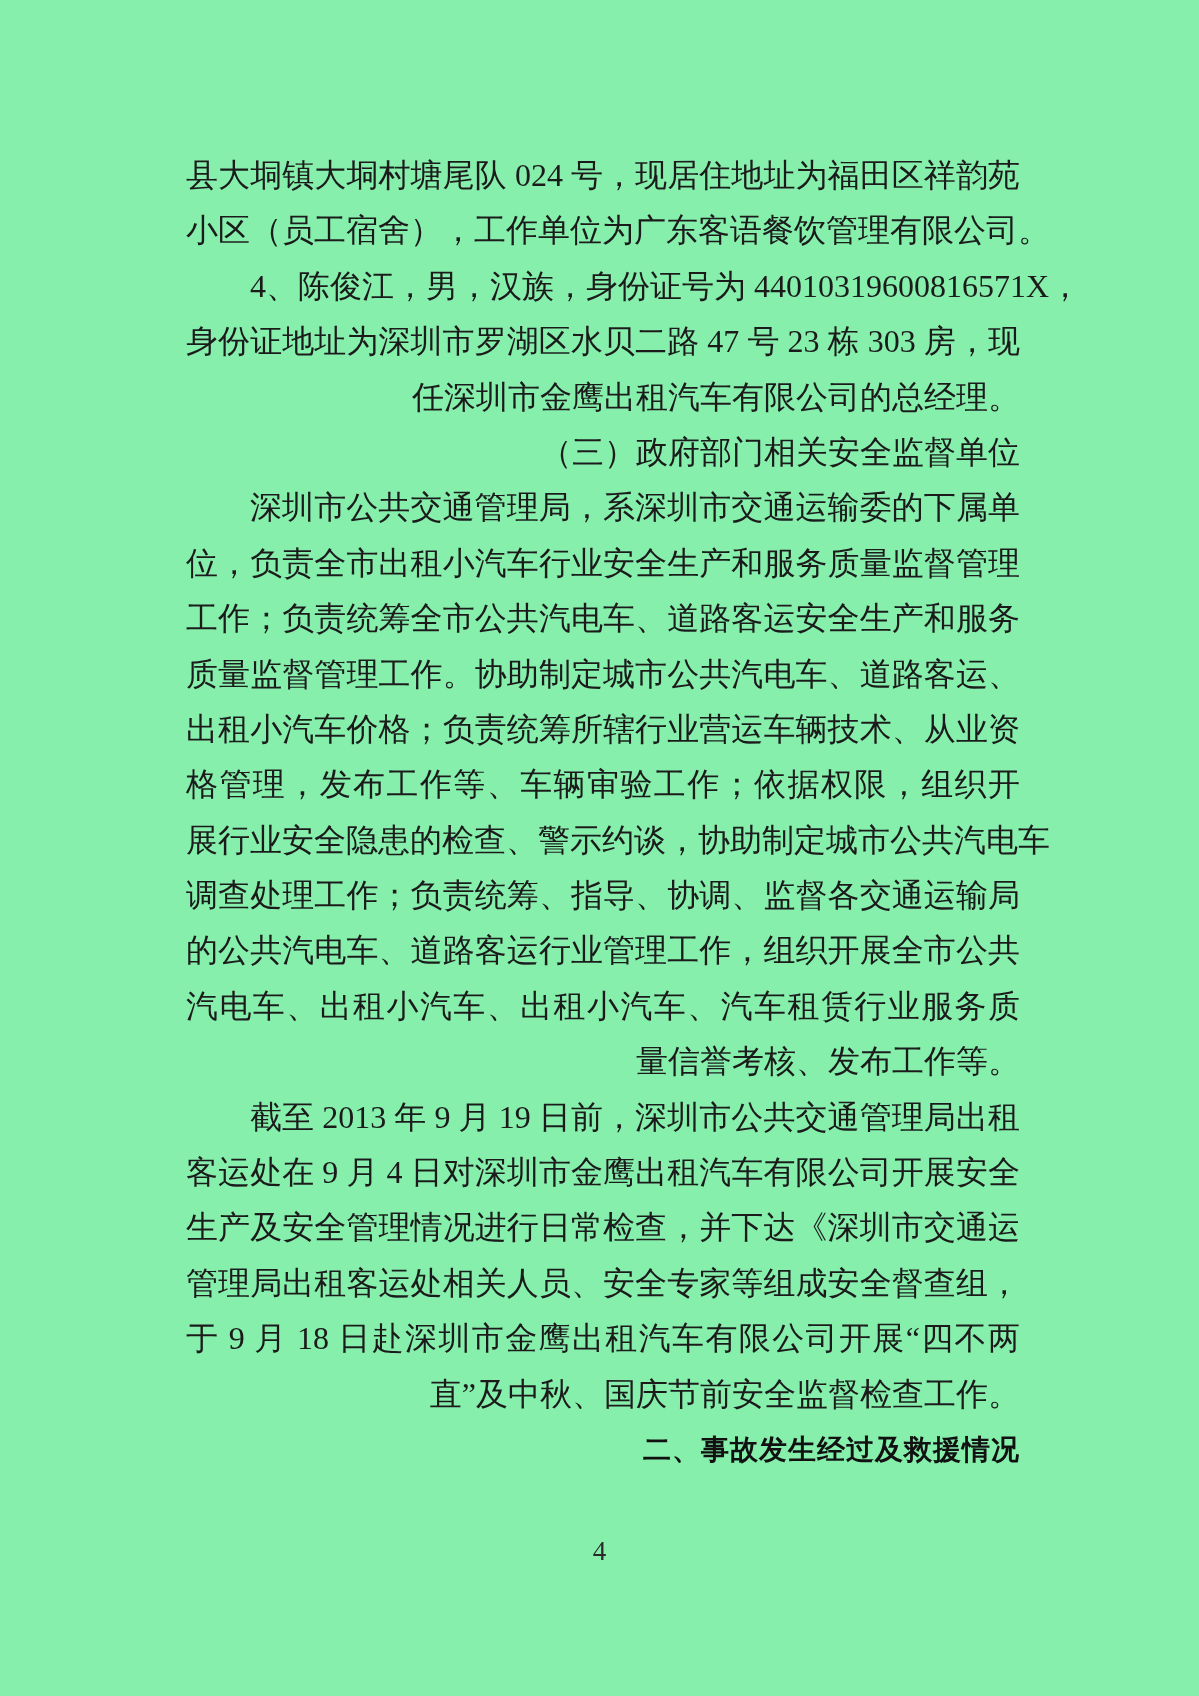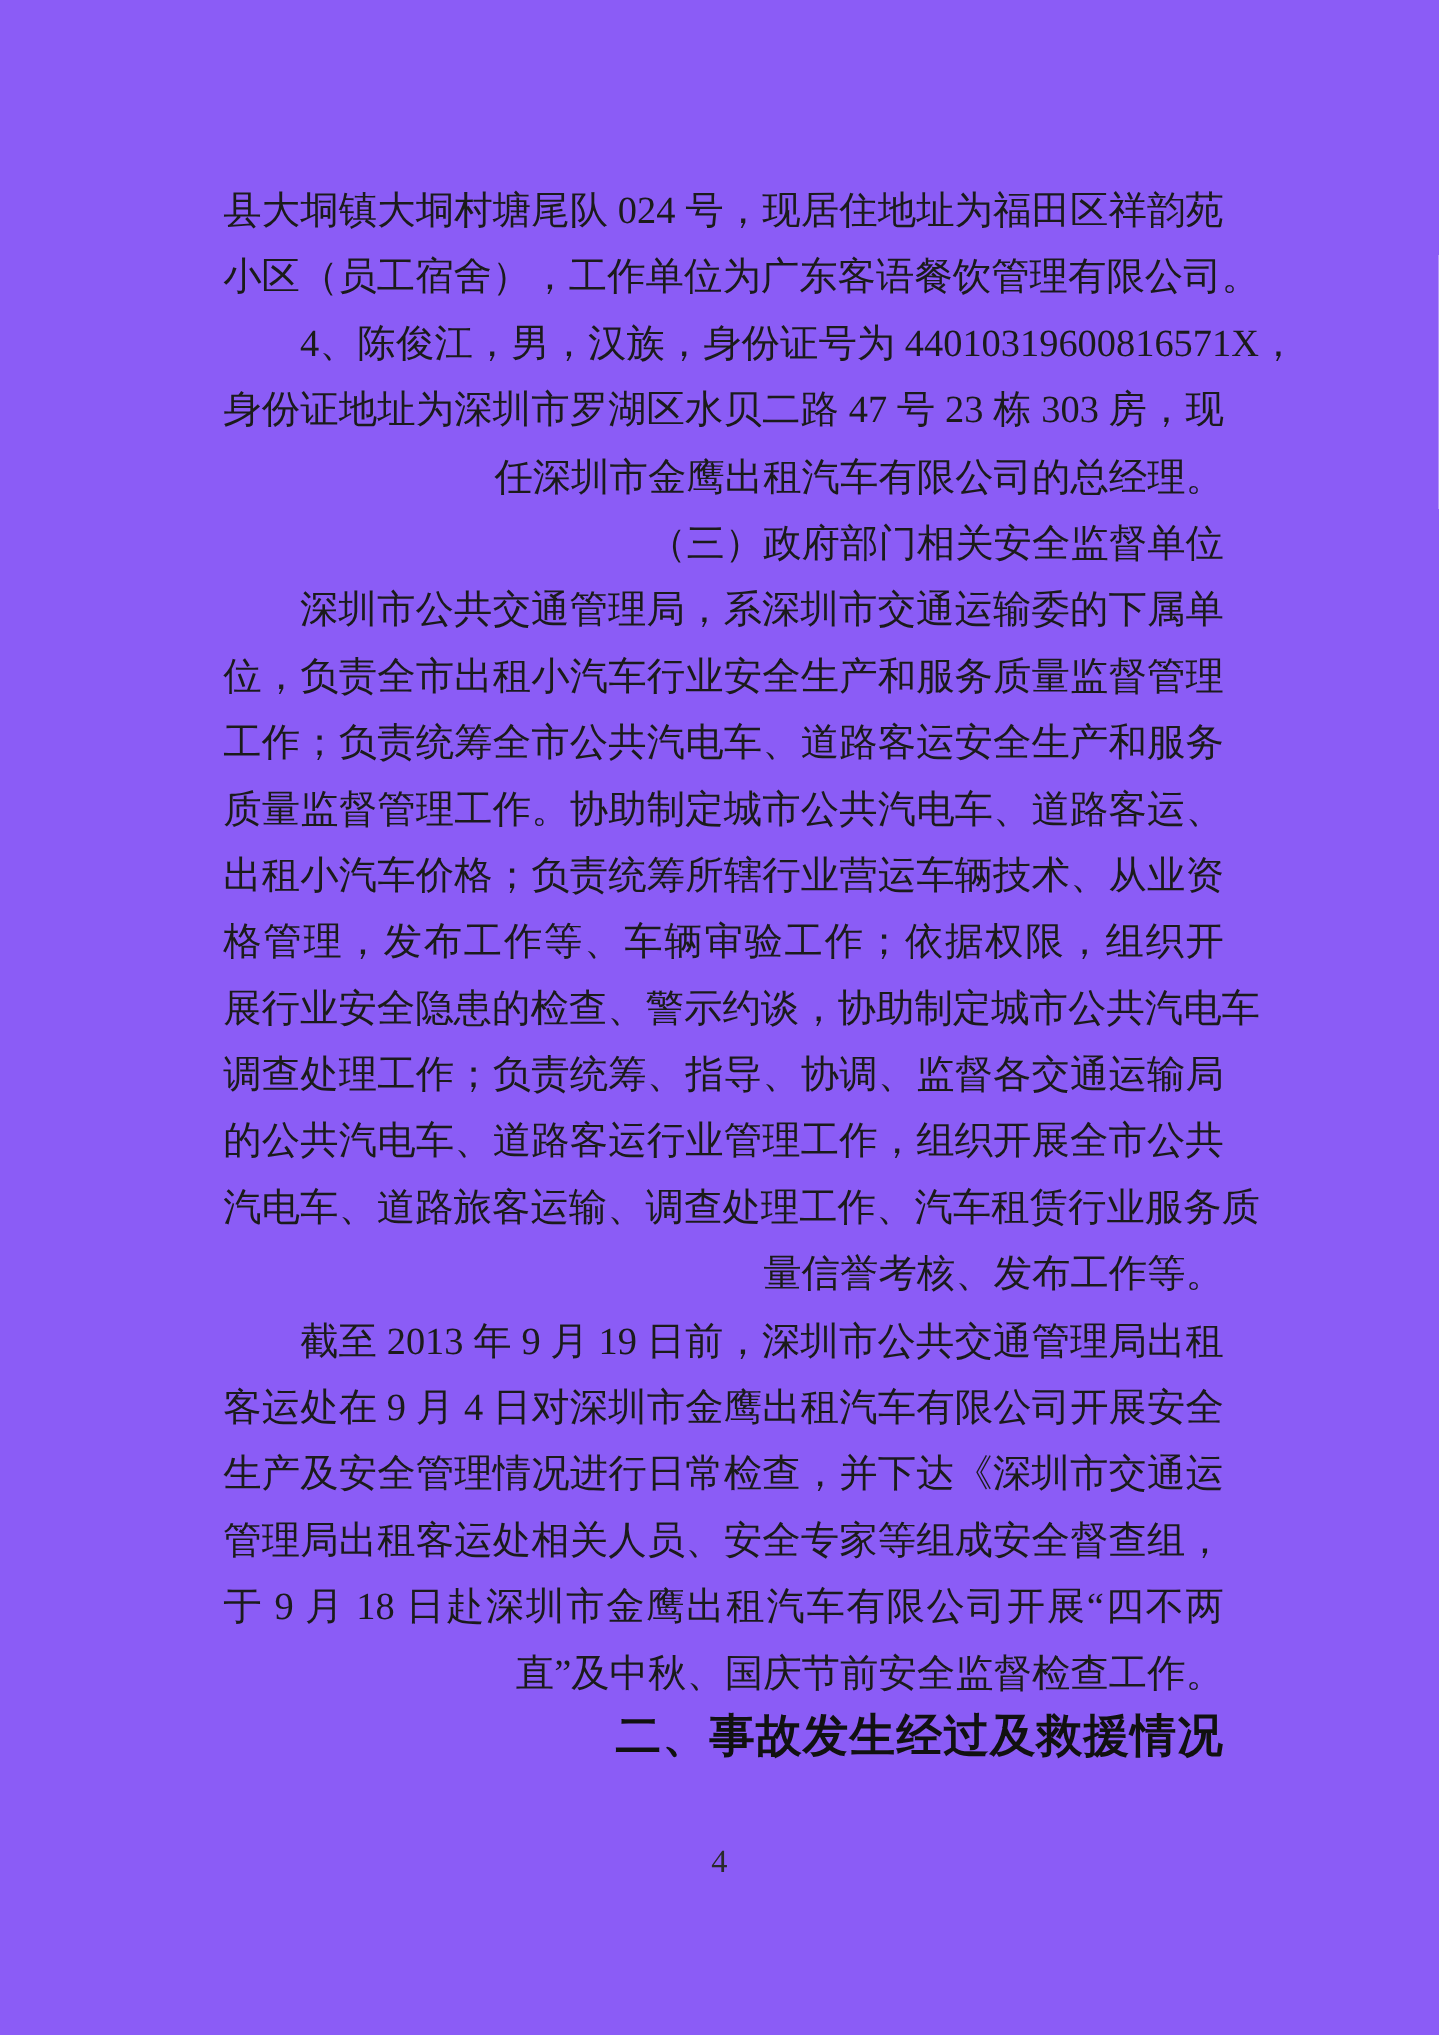--- a/index.html
+++ b/index.html
@@ -4,21 +4,21 @@
 <style>
   html, body {
     margin: 0;
     padding: 0;
     background: #ffffff;
   }
   .page {
     position: relative;
     width: 1199px;
     height: 1696px;
-    background: #8b5cf6;
+    background: #86efac;
     color: #1b1b1b;
     font-family: "Liberation Serif", "DejaVu Serif", serif;
     overflow: hidden;
   }
   .doc-body {
     position: absolute;
     left: 186px;
     top: 148px;
     width: 834px;
   }
@@ -33,23 +33,23 @@
     padding-left: 64px;
   }
   .line.fill {
     text-align: justify;
     text-align-last: justify;
   }
   .line.indent.fill {
     width: 770px;
   }
   .line.heading {
-    font-family: Liberation Mono, monospace;
+    font-family: Liberation Serif, serif;
     font-weight: 700;
-    font-size: 38px;
+    font-size: 28px;
     letter-spacing: 1px;
     color: #111111;
   }
   .pagenum {
     position: absolute;
     left: 0;
     top: 1536px;
     width: 100%;
     text-align: center;
     font-size: 27px;
@@ -70,21 +70,21 @@
       <div class="line indent">（三）政府部门相关安全监督单位</div>
       <div class="line indent fill">深圳市公共交通管理局，系深圳市交通运输委的下属单</div>
       <div class="line fill">位，负责全市出租小汽车行业安全生产和服务质量监督管理</div>
       <div class="line fill">工作；负责统筹全市公共汽电车、道路客运安全生产和服务</div>
       <div class="line fill">质量监督管理工作。协助制定城市公共汽电车、道路客运、</div>
       <div class="line fill">出租小汽车价格；负责统筹所辖行业营运车辆技术、从业资</div>
       <div class="line fill">格管理，发布工作等、车辆审验工作；依据权限，组织开</div>
       <div class="line fill">展行业安全隐患的检查、警示约谈，协助制定城市公共汽电车</div>
       <div class="line fill">调查处理工作；负责统筹、指导、协调、监督各交通运输局</div>
       <div class="line fill">的公共汽电车、道路客运行业管理工作，组织开展全市公共</div>
-      <div class="line fill">汽电车、道路旅客运输、调查处理工作、汽车租赁行业服务质</div>
+      <div class="line fill">汽电车、出租小汽车、出租小汽车、汽车租赁行业服务质</div>
       <div class="line">量信誉考核、发布工作等。</div>
       <div class="line indent fill">截至 2013 年 9 月 19 日前，深圳市公共交通管理局出租</div>
       <div class="line fill">客运处在 9 月 4 日对深圳市金鹰出租汽车有限公司开展安全</div>
       <div class="line fill">生产及安全管理情况进行日常检查，并下达《深圳市交通运</div>
       <div class="line fill">管理局出租客运处相关人员、安全专家等组成安全督查组，</div>
       <div class="line fill">于 9 月 18 日赴深圳市金鹰出租汽车有限公司开展“四不两</div>
       <div class="line">直”及中秋、国庆节前安全监督检查工作。</div>
       <div class="line indent heading">二、事故发生经过及救援情况</div>
     </div>
   <div class="pagenum">4</div>

